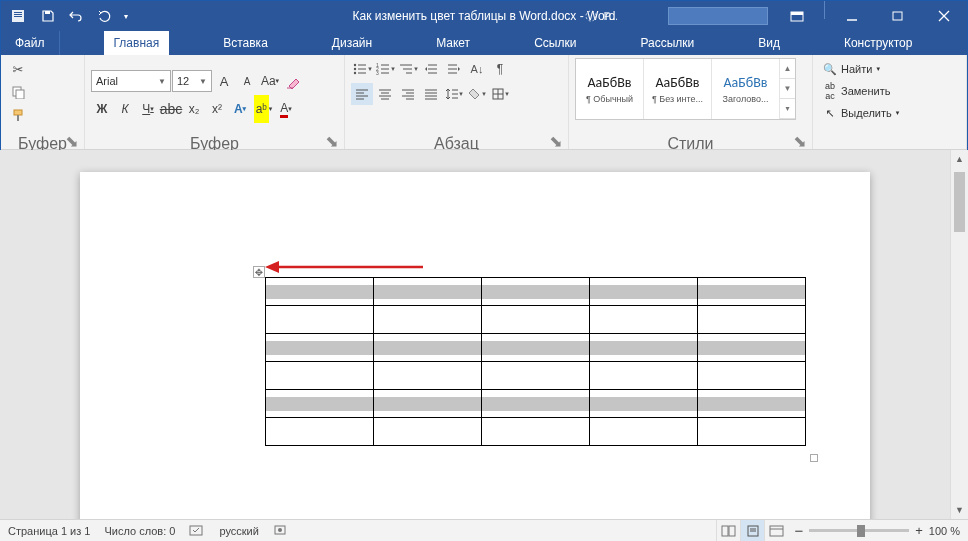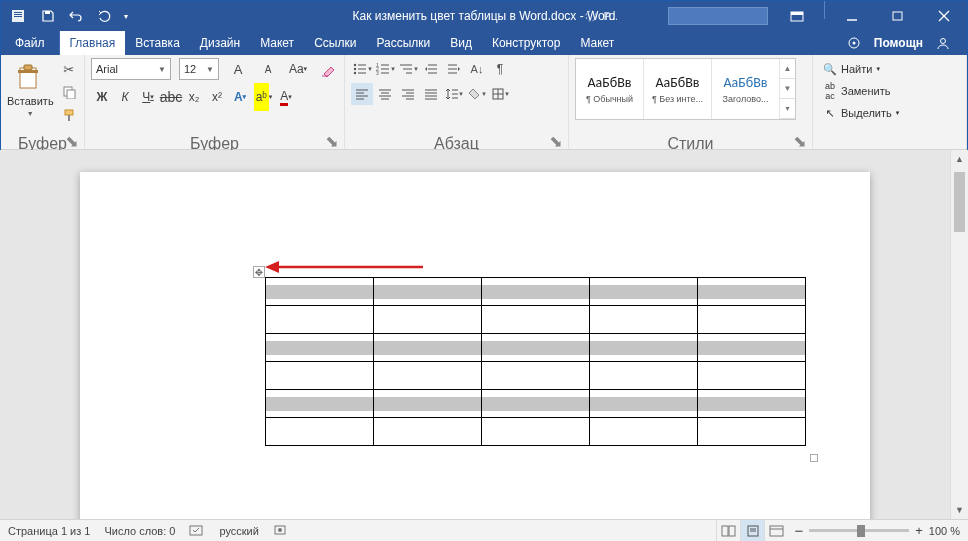--- a/index.html
+++ b/index.html
@@ -9,38 +9,38 @@
 .titlebar { height: 30px; background: #2b579a; color: #fff; display: flex; align-items: center; font-size: 12px; position: relative; }
 .titlebar .qat { display: flex; align-items: center; gap: 2px; padding-left: 6px; height: 100%; }
 .titlebar .qat .qbtn { width: 26px; height: 100%; display: flex; align-items: center; justify-content: center; }
 .titlebar .doc-title { position: absolute; left: 50%; transform: translateX(-50%); white-space: nowrap; }
 .titlebar .win-controls { margin-left: auto; display: flex; height: 100%; }
 .titlebar .win-controls .wbtn { width: 46px; display: flex; align-items: center; justify-content: center; }
 .titlebar .user-rect { width: 100px; height: 18px; background: #4d7bbd; border: 1px solid #6a93cb; margin-right: 6px; align-self: center; }
 .titlebar .sep { width: 1px; height: 18px; background: #5b84c3; margin: 0 4px; }
 
 
-.ribbon-tabs { height: 24px; background: #2b579a; color: #fff; display: flex; align-items: stretch; font-size: 12px; }
+.ribbon-tabs { height: 24px; background: #2b579a; color: #fff; display: flex; align-items: stretch; font-size: 12px; gap: 44px; }
 .rtab { padding: 0 10px; display: flex; align-items: center; cursor: default; }
 .rtab.active { background: #fff; color: #2b579a; }
 .rtab.file { background: #2b579a; padding: 0 14px; border-right: 1px solid #3f6bb0; }
 .ribbon-tabs .right-tools { margin-left: auto; display: flex; align-items: center; gap: 2px; padding-right: 10px; font-weight: bold; }
 .right-tools .ricon { width: 28px; display:flex; align-items:center; justify-content:center; height:100%;}
 
 
 .ribbon-body { height: 95px; background: #f3f3f3; border-bottom: 1px solid #d4d4d4; display: flex; }
 .group { border-right: 1px solid #e1e1e1; padding: 3px 6px 0 6px; display: flex; flex-direction: column; }
 .group-content { flex: 1; display: flex; align-items: flex-start; gap: 4px; }
 .group-label { font-size: 16px; color: #666; text-align: center; padding: 2px 0; height: 16px; position: relative; }
 .group-label .dlg { position: absolute; right: 0; bottom: 2px; width: 12px; height: 12px; display: flex; align-items: center; justify-content: center; color: #888; }
 .btn-large { width: 48px; display: flex; flex-direction: column; align-items: center; justify-content: center; gap: 3px; padding-top: 6px; font-size: 11px; color: #333; }
 .btn-large .ic { width: 32px; height: 28px; }
 .btn-tiny { width: 22px; height: 22px; display: flex; align-items: center; justify-content: center; color: #555; font-size: 13px; }
 .vcol { display: flex; flex-direction: column; gap: 1px; }
-.hrow { display: flex; align-items: center; gap: 8px; }
+.hrow { display: flex; align-items: center; gap: 1px; margin-top: 12px; }
 .combo { height: 22px; border: 1px solid #ababab; background: #fff; display: flex; align-items: center; font-size: 11px; padding: 0 4px; color: #333; }
 .combo.font { width: 80px; }
 .combo.size { width: 40px; }
 .combo .cdrop { margin-left: auto; color: #666; font-size: 8px; }
 .font-group .hrow.second { margin-top: 3px; gap: 1px; }
 .font-group .fb { width: 22px; height: 22px; display: flex; align-items: center; justify-content: center; font-size: 12px; color: #444; }
 .para-row { display:flex; gap:1px;}
 .para-row .pb { width: 22px; height: 22px; display:flex; align-items:center; justify-content:center; color:#555; font-size:12px;}
 .style-gallery { display: flex; border: 1px solid #c9c9c9; height: 62px; background: #fff; }
 .style-item { width: 68px; border-right: 1px solid #e4e4e4; display: flex; flex-direction: column; align-items: center; justify-content: center; font-size: 9px; color: #555; padding: 2px; }
@@ -168,29 +168,20 @@
           <path d="M3 13 a5 4 0 0 1 10 0" fill="none" stroke="#fff"></path>
         </svg>
       </div>
   </div>
 </div>
 
 <div class="ribbon-body">
 
   <div class="group" style="width:84px;">
     <div class="group-content">
-      <div class="btn-large">
-        <svg class="ic" viewBox="0 0 32 28">
-            <rect x="6" y="4" width="16" height="20" fill="#fff" stroke="#b07d3a"></rect>
-            <rect x="10" y="1" width="8" height="5" rx="1" fill="#d9a85e" stroke="#99732f"></rect>
-            <rect x="4" y="6" width="20" height="3" fill="#b07d3a"></rect>
-          </svg>
-        <span>Вставить</span>
-        <span style="font-size:7px;color:#666;">▼</span>
-      </div>
       <div class="vcol">
         <div class="btn-tiny">✂</div>
         <div class="btn-tiny">
             <svg width="14" height="14">
               <rect x="2" y="2" width="8" height="9" fill="#fff" stroke="#888"></rect>
               <rect x="5" y="5" width="8" height="9" fill="#fff" stroke="#888"></rect>
             </svg>
           </div>
         <div class="btn-tiny">
             <svg width="14" height="14">

